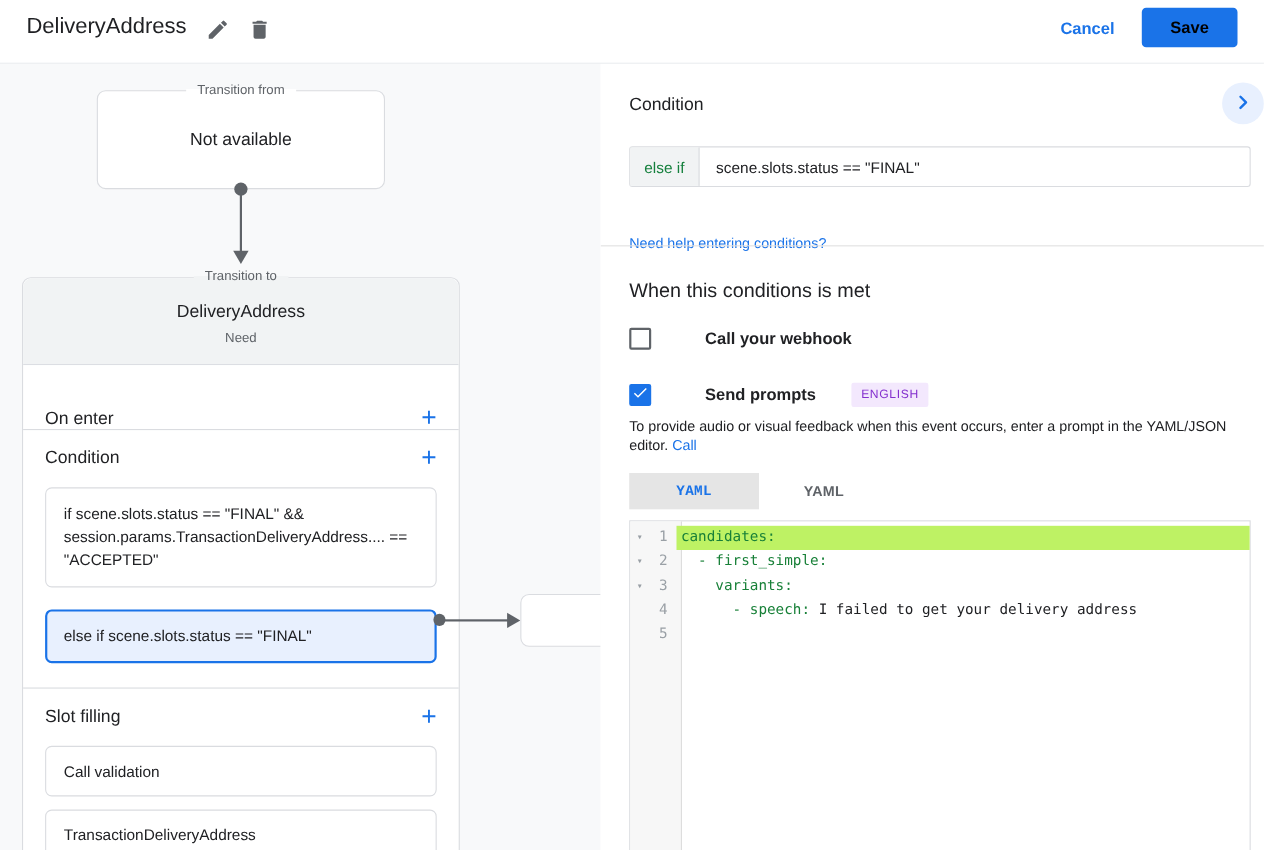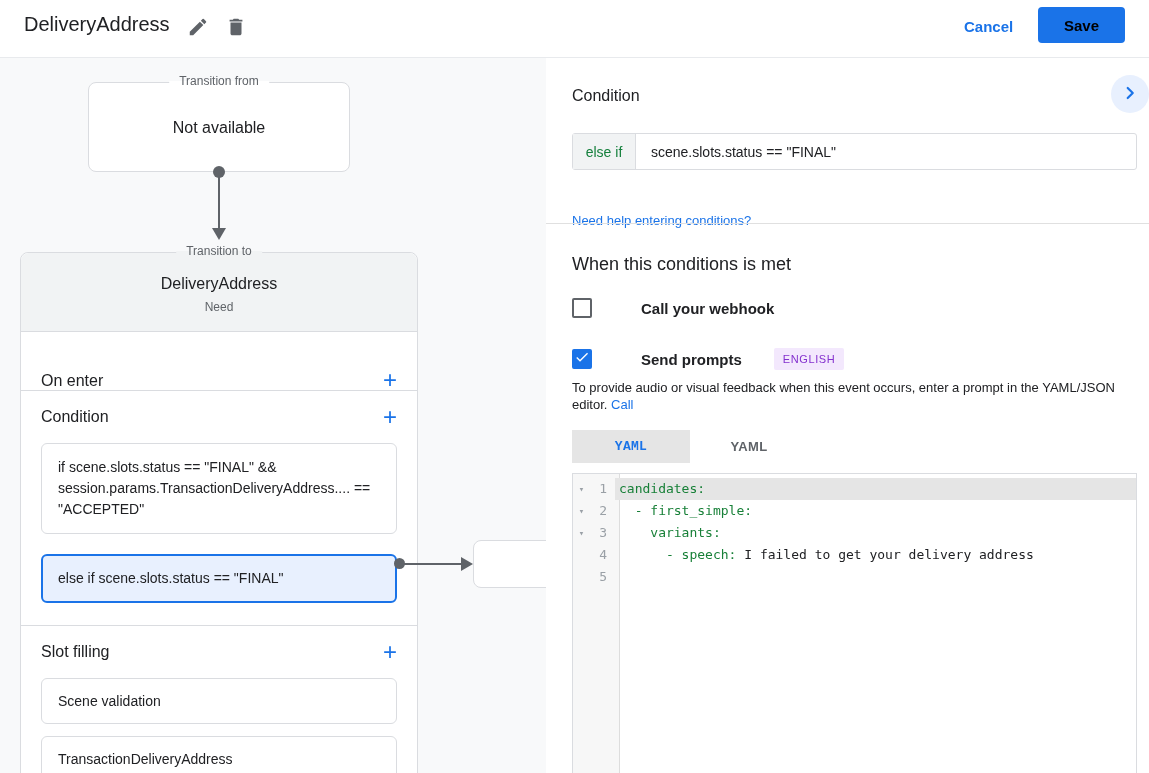--- a/index.html
+++ b/index.html
@@ -108,21 +108,21 @@
   .editor { position:absolute; left:26px; top:415px; width:565px; height:312px;
             border:1px solid #dadce0; background:#fff; font-family:"DejaVu Sans Mono", monospace;
             font-size:13px; }
   .gutter-bg { position:absolute; left:0; top:0; bottom:0; width:47px; background:#f7f7f7;
                border-right:1px solid #ddd; }
   .editor-lines { position:absolute; left:0; top:4px; right:0; }
   .ed-row { display:flex; height:22px; line-height:22px; }
   .ed-fold { width:17px; text-align:center; color:#9aa0a6; font-size:9px; cursor:pointer; flex:none; }
   .ed-num { width:24px; text-align:right; padding-right:7px; color:#9aa0a6; font-size:13px; flex:none; }
   .ed-code { flex:1; margin-left:1px; padding-left:4px; white-space:pre; overflow:hidden; }
-  .ed-code.hl { background:#e5e5e5; }
+  .ed-code.hl { background:#bef264; }
   .seg-key { color:#188038; }
   .seg-plain { color:#202124; }
 </style>
 </head>
 <body>
 
 <div class="topbar">
   <div class="topbar-title">DeliveryAddress</div>
   <button class="icon-btn" style="left:183px;">
     <span>
@@ -175,21 +175,21 @@
           <div class="cond-box selected">else if scene.slots.status == "FINAL"</div>
         </div>
     </div>
 
     <div class="card-section">
       <div class="section-label-row">
         <span>Slot filling</span>
         <span class="add-icon">+</span>
       </div>
       <div id="slot-items">
-          <div class="slot-box">Scene validation</div>
+          <div class="slot-box">Call validation</div>
           <div class="slot-box">TransactionDeliveryAddress</div>
         </div>
     </div>
   </div>
 
   <div class="h-dot"></div>
   <div class="h-line"></div>
   <div class="h-arrowhead"></div>
   <div class="target-box"></div>
 </div>

